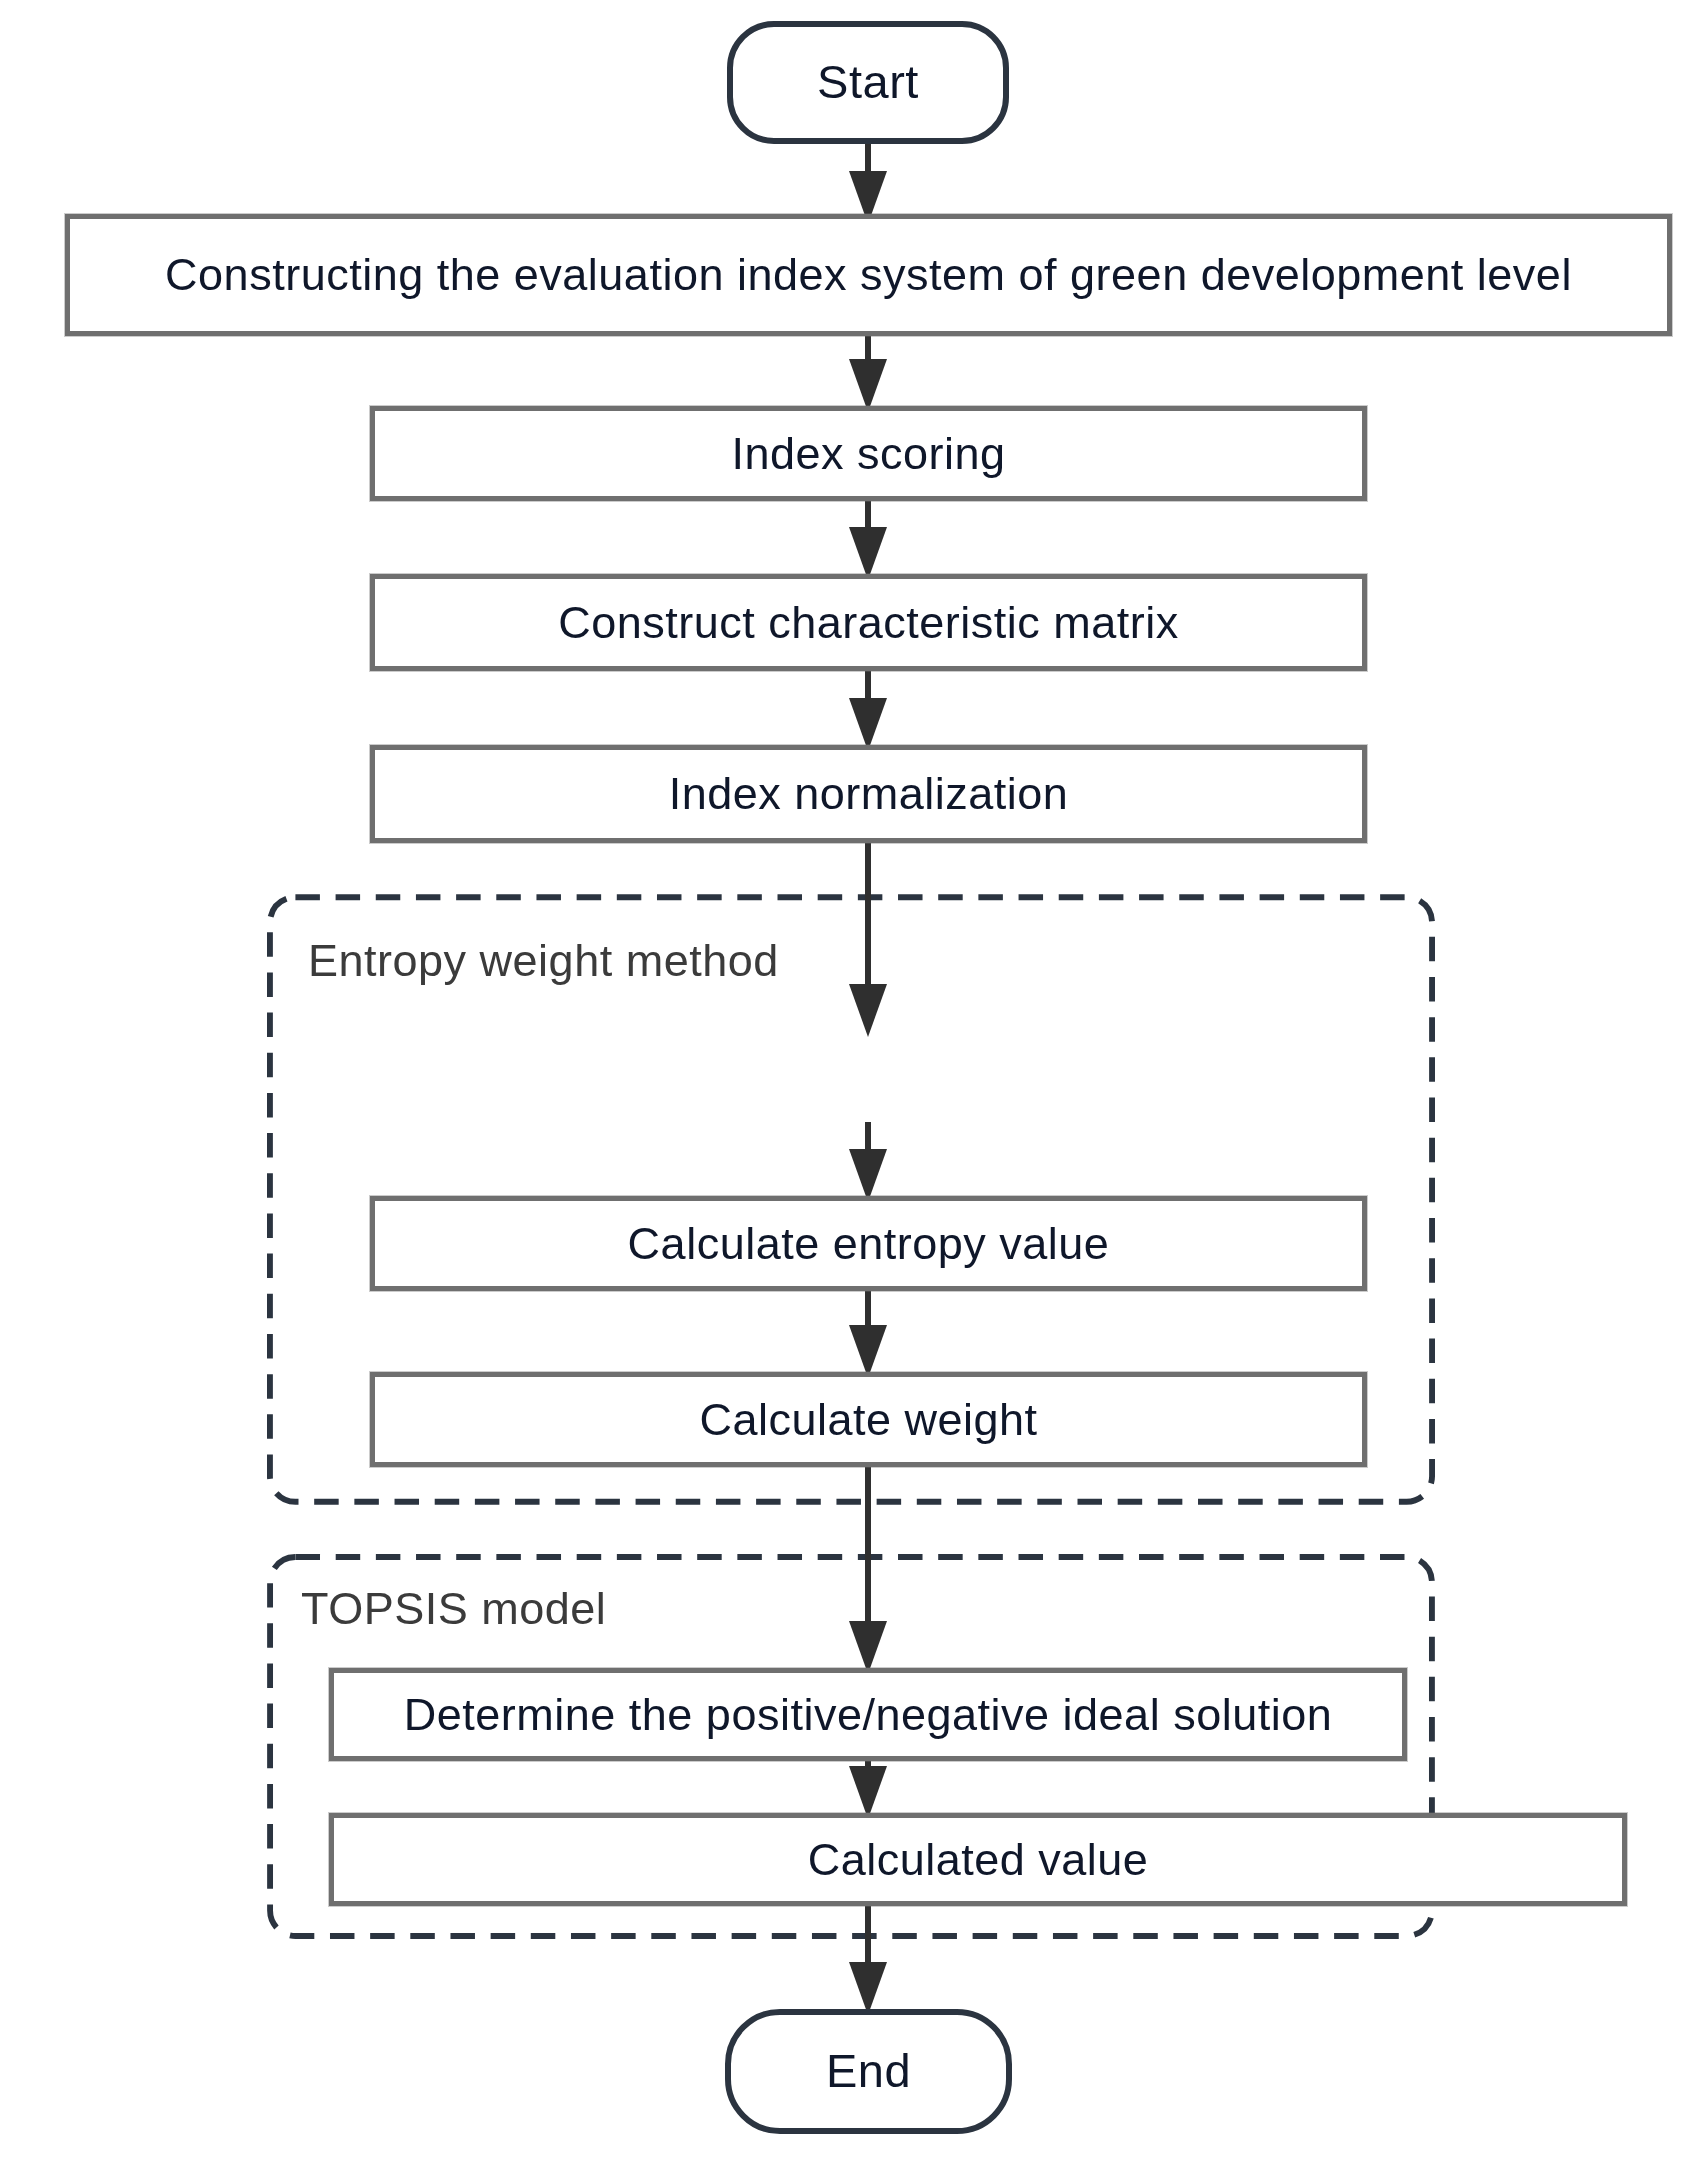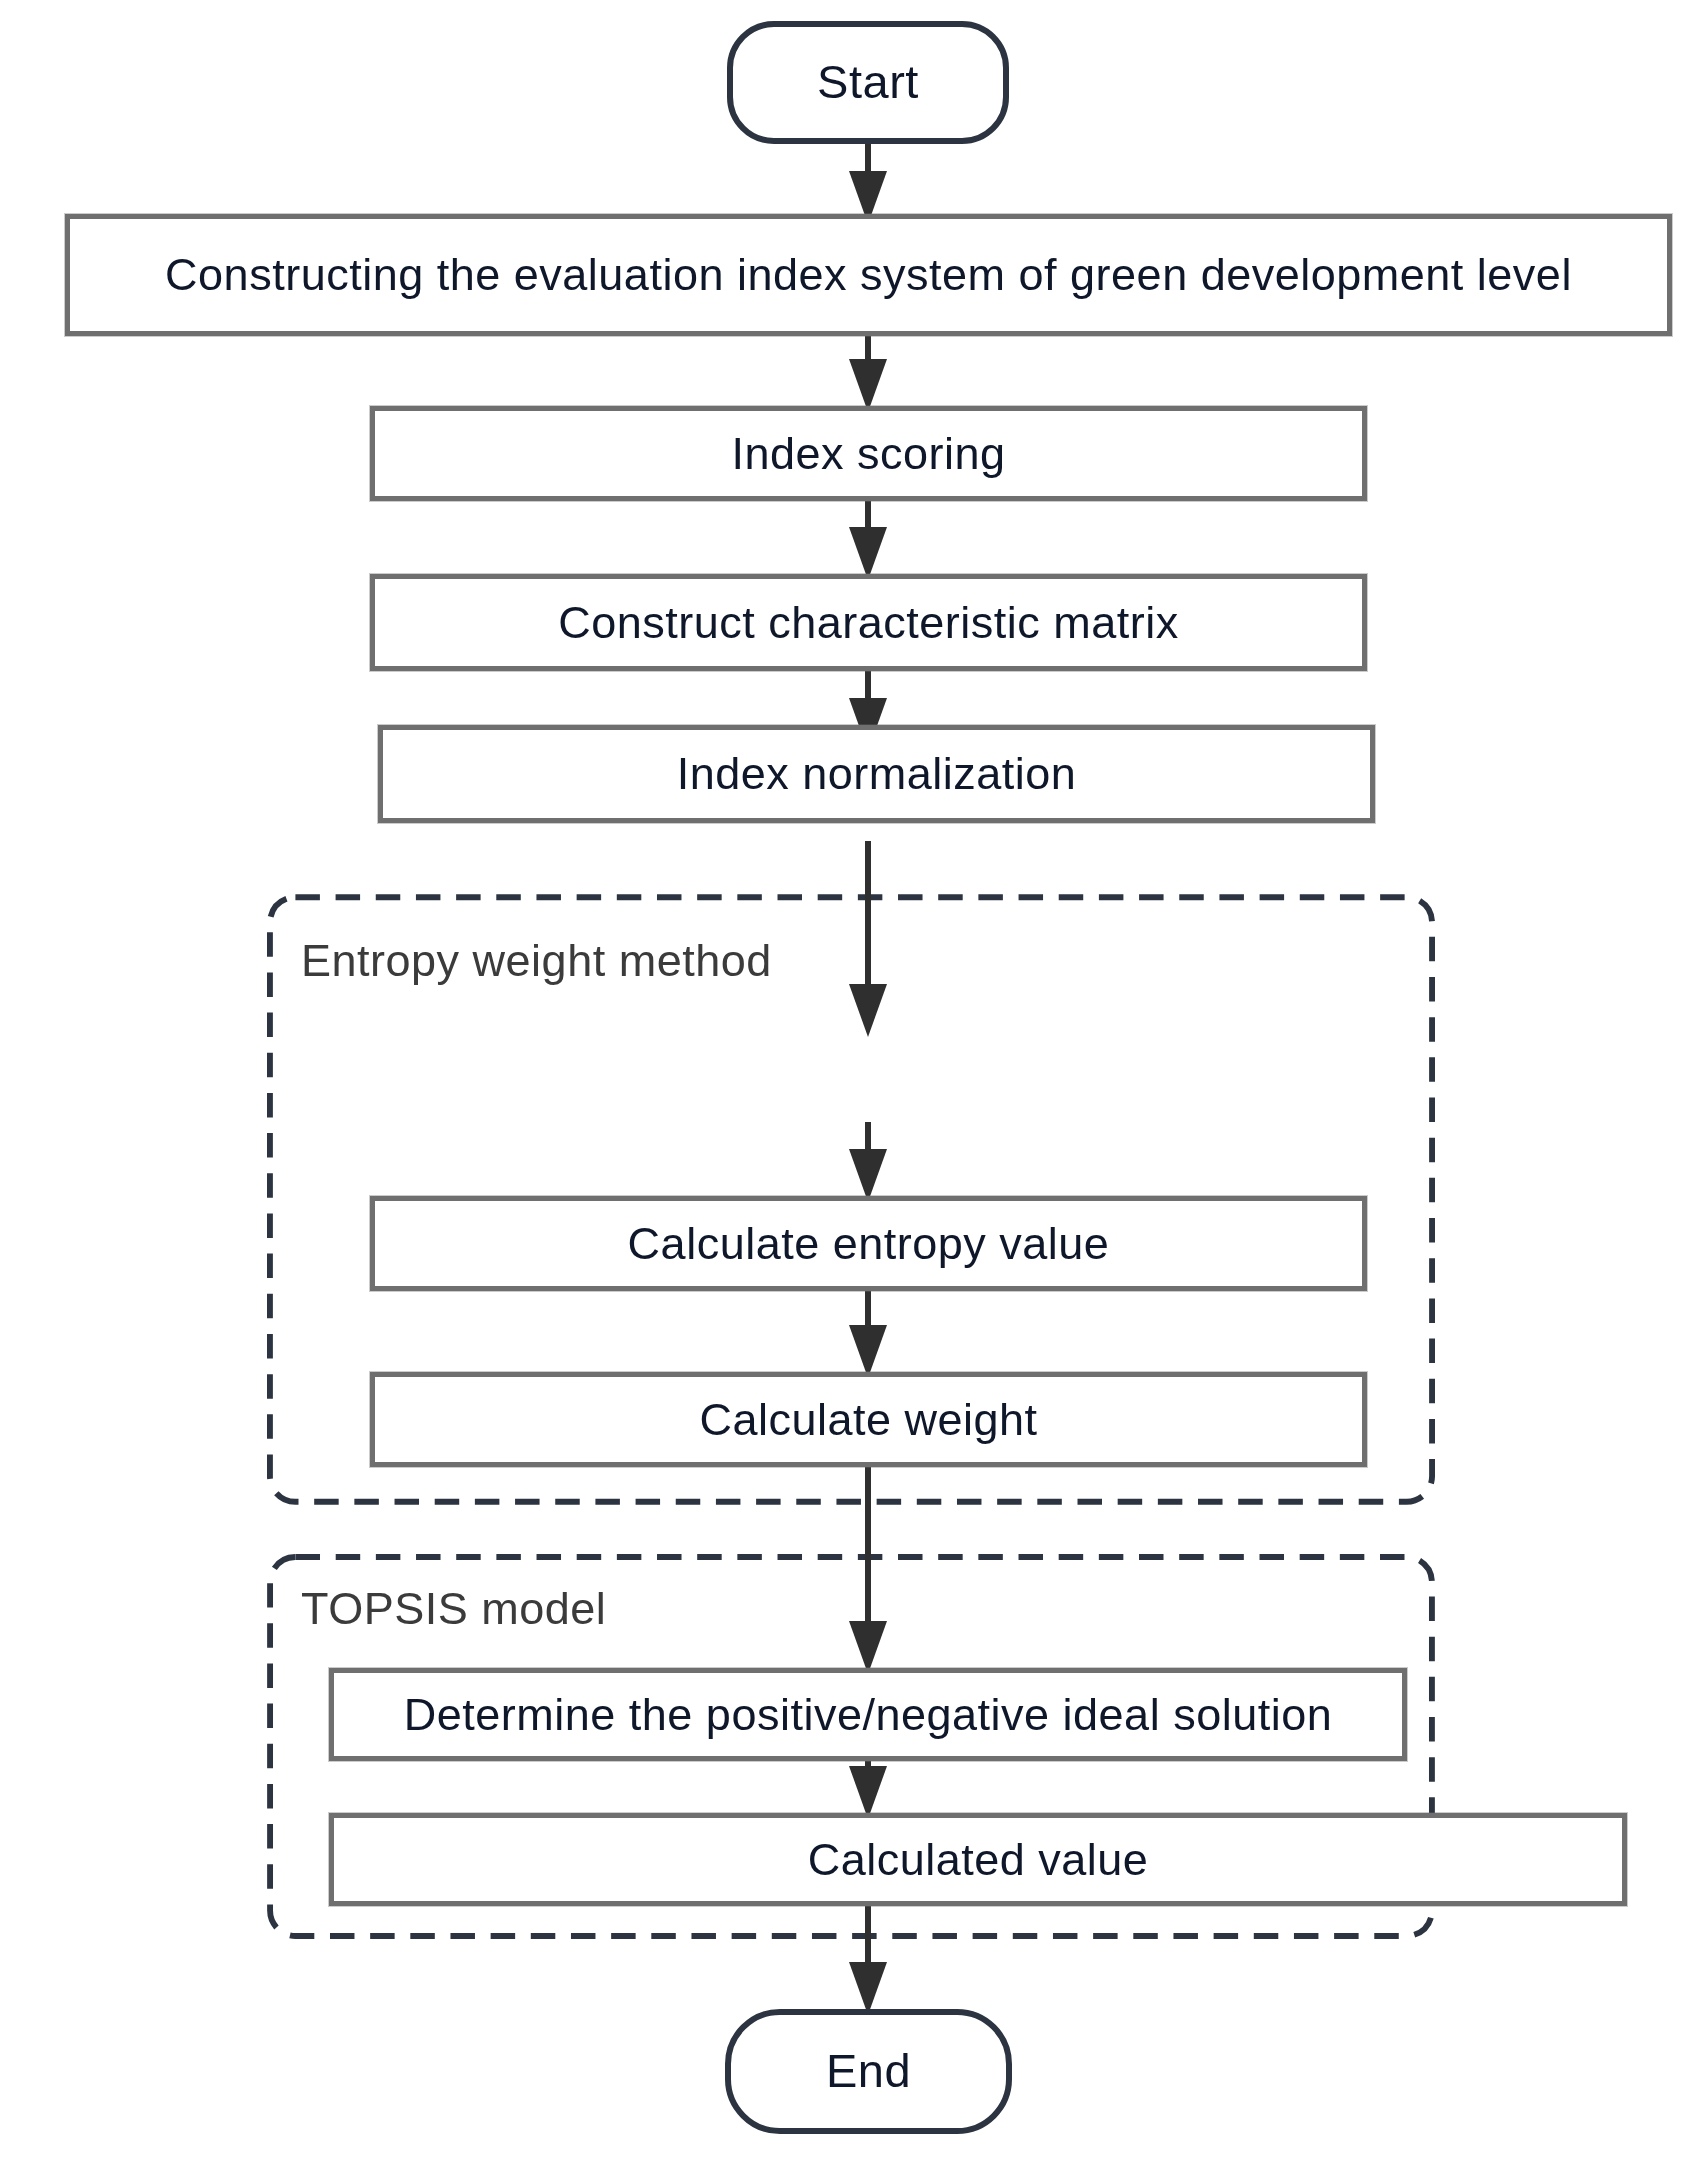--- a/index.html
+++ b/index.html
@@ -94,26 +94,26 @@
   <div class="node process" style="left:370px; top:406px; width:997px; height:95px;">Index scoring</div>
 
   <div class="aline" style="top:499px; height:40px;"></div>
   <div class="ahead" style="top:527px;"></div>
 
   <div class="node process" style="left:370px; top:574px; width:997px; height:97px;">Construct characteristic matrix</div>
 
   <div class="aline" style="top:669px; height:40px;"></div>
   <div class="ahead" style="top:698px;"></div>
 
-  <div class="node process" style="left:370px; top:725px; width:997px; height:98px;margin-left:8px;">Index normalization</div>
+  <div class="node process" style="left:370px; top:745px; width:997px; height:98px;">Index normalization</div>
 
   <svg class="group-border" style="left:267px; top:894px;" width="1168" height="611" viewBox="0 0 1192 623">
     <rect class="group-rect" x="3" y="3" width="1186" height="617" rx="26"></rect>
   </svg>
-  <div class="group-label" style="left:301px; top:935px;">Entropy weight method</div>
+  <div class="group-label" style="left:308px; top:935px;">Entropy weight method</div>
 
   <div class="aline" style="top:841px; height:153px;"></div>
   <div class="ahead" style="top:984px;"></div>
 
 
   <div class="aline" style="top:1122px; height:36px;"></div>
   <div class="ahead" style="top:1149px;"></div>
 
   <div class="node process" style="left:370px; top:1196px; width:997px; height:95px;">Calculate entropy value</div>
 

